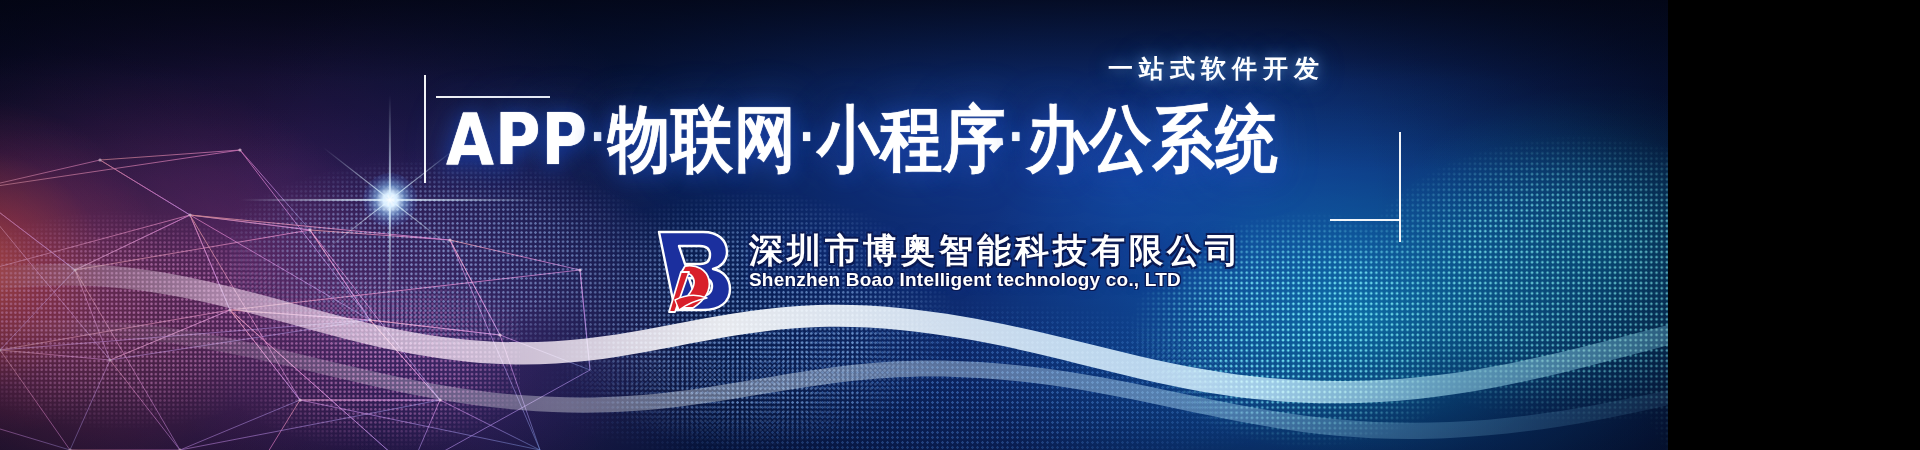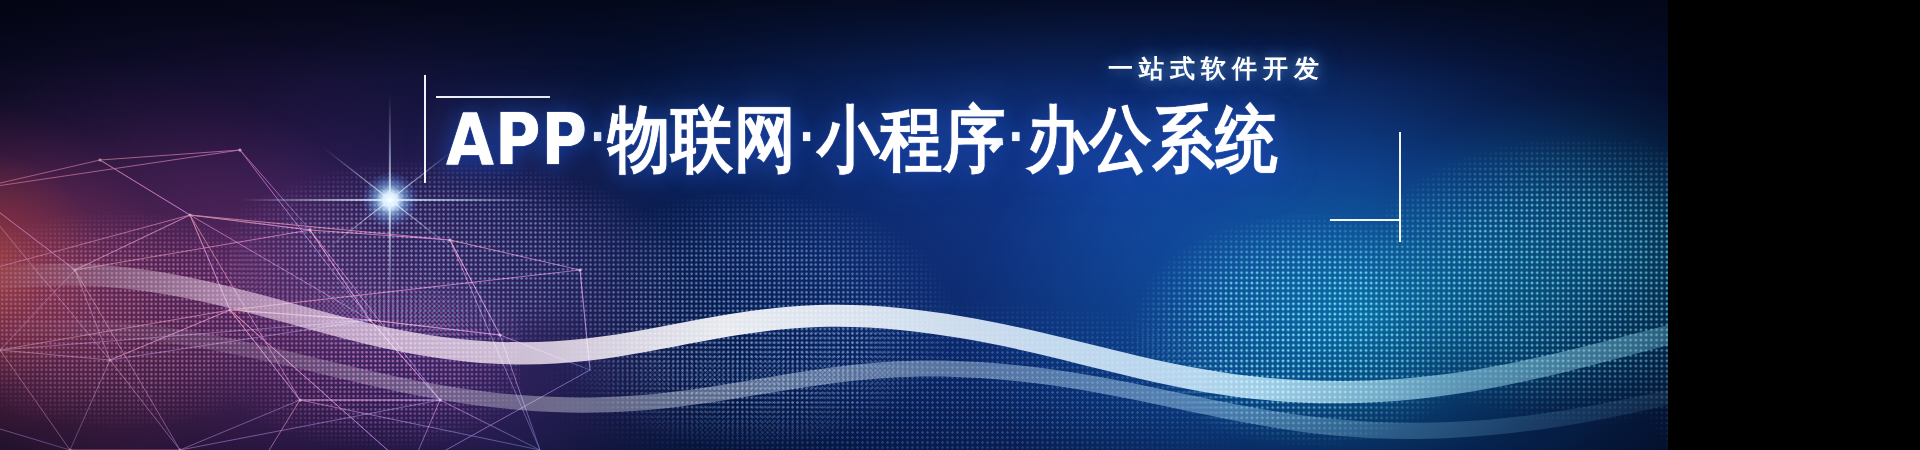--- a/index.html
+++ b/index.html
@@ -301,15 +301,34 @@
 
     <div class="bracket bk-l-v"></div>
     <div class="bracket bk-l-h"></div>
     <div class="bracket bk-r-v"></div>
     <div class="bracket bk-r-h"></div>
 
     <div class="headline">
       <span>APP</span><span class="sep">·</span><span>物联网</span><span class="sep">·</span><span>小程序</span><span class="sep">·</span><span>办公系统</span>
     </div>
 
+    <div class="brand">
+
+      <svg class="logo-mark" viewBox="0 0 92 88">
+
+        <path d="M14,6 L58,6 C73,6 82,14 82,26 C82,35 76,41 68,43 C78,45 85,52 85,63 C85,76 75,84 58,84 L30,84 L14,6 Z
+                 M34,20 L40,38 L55,38 C61,38 65,35 65,29 C65,23 61,20 55,20 L34,20 Z
+                 M44,52 L50,70 L56,70 C63,70 67,66 67,60 C67,55 63,52 56,52 L44,52 Z" fill="#1b2f9e" stroke="#ffffff" stroke-width="2.4" stroke-linejoin="round"></path>
+
+        <path d="M40,40 C52,38 62,44 64,54 C66,64 60,74 48,82 L31,82 C42,72 50,62 49,55 C48,49 43,46 36,47 Z" fill="#d81f2a" stroke="#ffffff" stroke-width="1.8" stroke-linejoin="round"></path>
+        <path d="M24,86 L36,46 L44,46 L30,86 Z" fill="#d81f2a" stroke="#ffffff" stroke-width="1.8" stroke-linejoin="round"></path>
+        <path d="M30,74 C40,69 52,68 62,72 C52,74 42,78 34,84 Z" fill="#d81f2a" stroke="#ffffff" stroke-width="1.4" stroke-linejoin="round"></path>
+      </svg>
+
+      <div class="brand-text">
+        <div class="cn-name">深圳市博奥智能科技有限公司</div>
+        <div class="en-name">Shenzhen Boao Intelligent technology co., LTD</div>
+      </div>
+
+    </div>
 
   </div>
 </div>
 
 </body></html>

